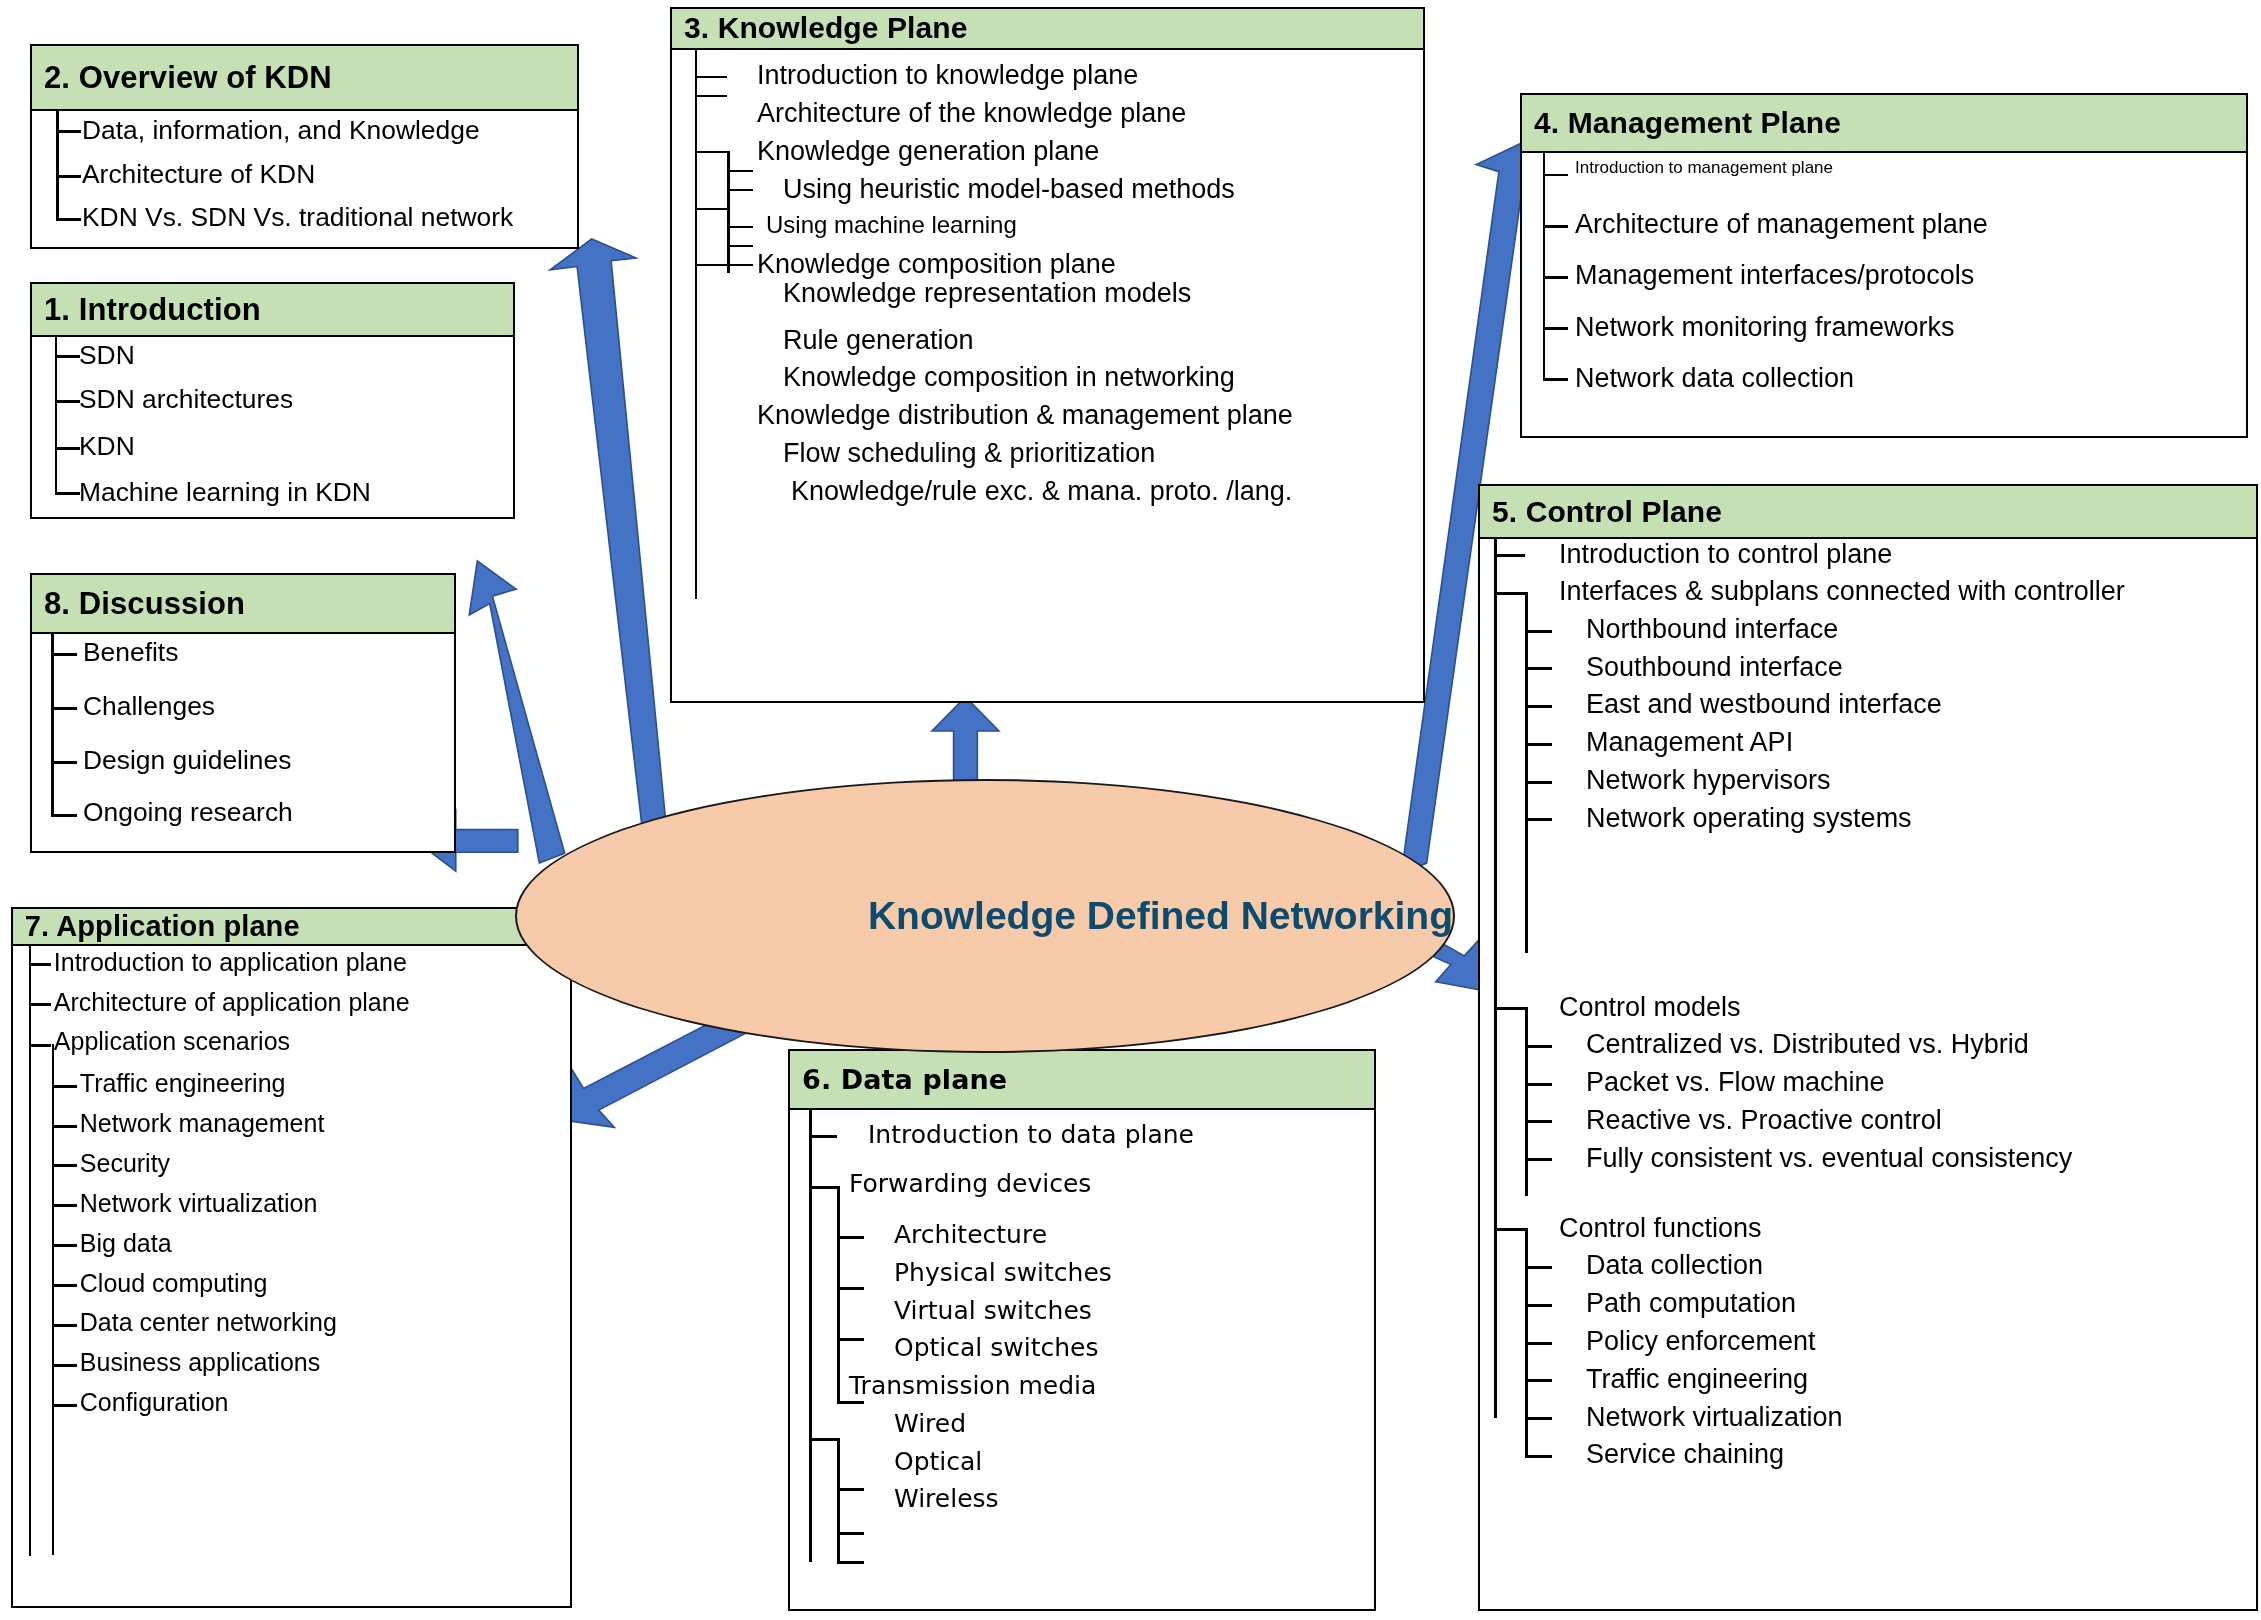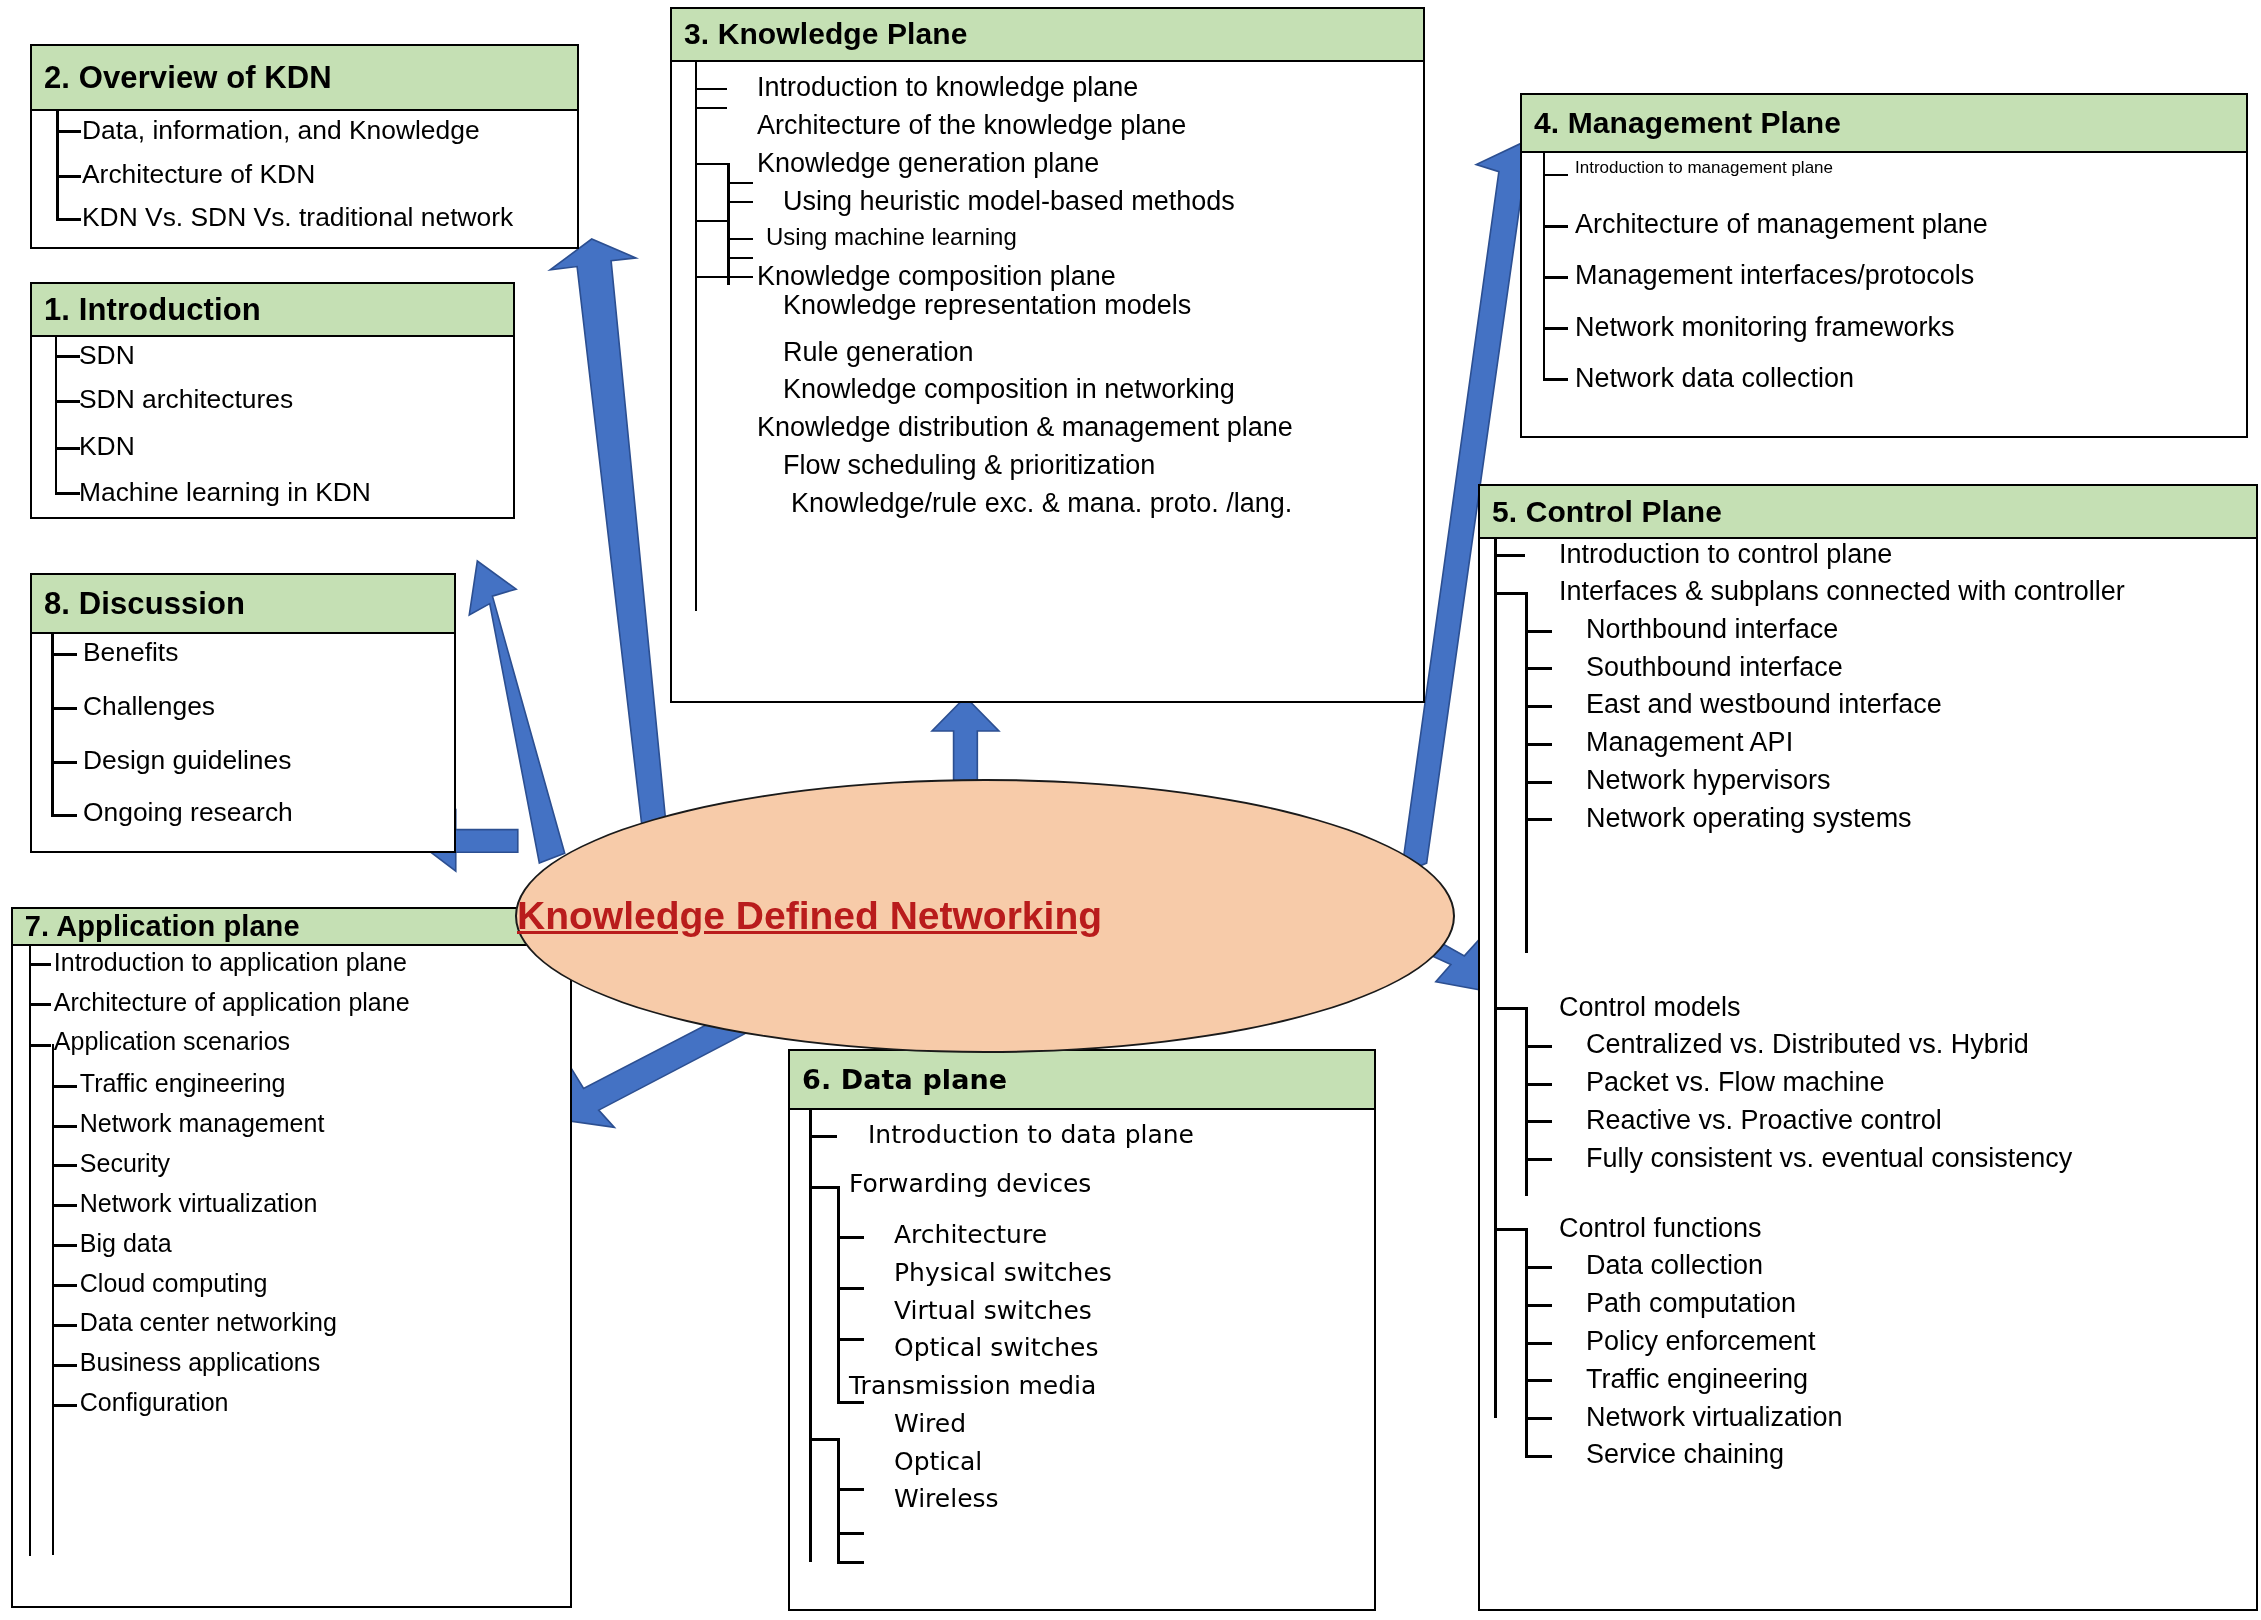--- a/index.html
+++ b/index.html
@@ -17,22 +17,22 @@
   .hdr-t{padding-left:12px;letter-spacing:0.1px;}
 
   .vline{position:absolute;background:#000;width:2.7px;}
   .hline{position:absolute;background:#000;height:2.7px;}
 
   
   #arrows{position:absolute;left:0;top:0;width:2261px;height:1621px;pointer-events:none;}
 
   
   #hub{position:absolute;border:2.2px solid #1a1a1a;border-radius:50%;
-       background:#f7cba9;display:flex;align-items:center;justify-content:flex-start;
-       font-weight:bold;color:#b91c1c;text-decoration:underline;}
+       background:#f7cba9;display:flex;align-items:center;justify-content:flex-end;
+       font-weight:bold;color:#0c4a6e;}
 </style>
 </head>
 <body>
 
 <div id="stage">
 
   <svg id="arrows" viewBox="0 0 4192 3005" width="2261" height="1621">
     <defs>
       <linearGradient id="ag" x1="0" y1="0" x2="1" y2="0">
         <stop offset="0%" stop-color="#4472c4"></stop>
@@ -153,21 +153,21 @@
       <span class="lbl" style="position:absolute;left:67px;top:243px;font-size:25px;">Network virtualization</span>
       <span class="lbl" style="position:absolute;left:67px;top:283px;font-size:25px;">Big data</span>
       <span class="lbl" style="position:absolute;left:67px;top:323px;font-size:25px;">Cloud computing</span>
       <span class="lbl" style="position:absolute;left:67px;top:362px;font-size:25px;">Data center networking</span>
       <span class="lbl" style="position:absolute;left:67px;top:402px;font-size:25px;">Business applications</span>
       <span class="lbl" style="position:absolute;left:67px;top:442px;font-size:25px;">Configuration</span>
     </div>
   </div>
 
   <div class="box" style="left:670px;top:6.5px;width:755px;height:696px;">
-    <div class="hdr" style="height:53px;">
+    <div class="hdr" style="height:41px;">
       <span class="hdr-t" style="font-size:30px;">3. Knowledge Plane</span>
     </div>
     <div class="body" style="height:639px;">
       <div class="vline" style="left:22.7px;top:0px;height:549px;"></div>
       <div class="hline" style="left:22.7px;top:26px;width:32px;"></div>
       <div class="hline" style="left:22.7px;top:45px;width:32px;"></div>
       <div class="hline" style="left:22.7px;top:101px;width:32px;"></div>
       <div class="hline" style="left:22.7px;top:158px;width:32px;"></div>
       <div class="hline" style="left:22.7px;top:214px;width:32px;"></div>
 

